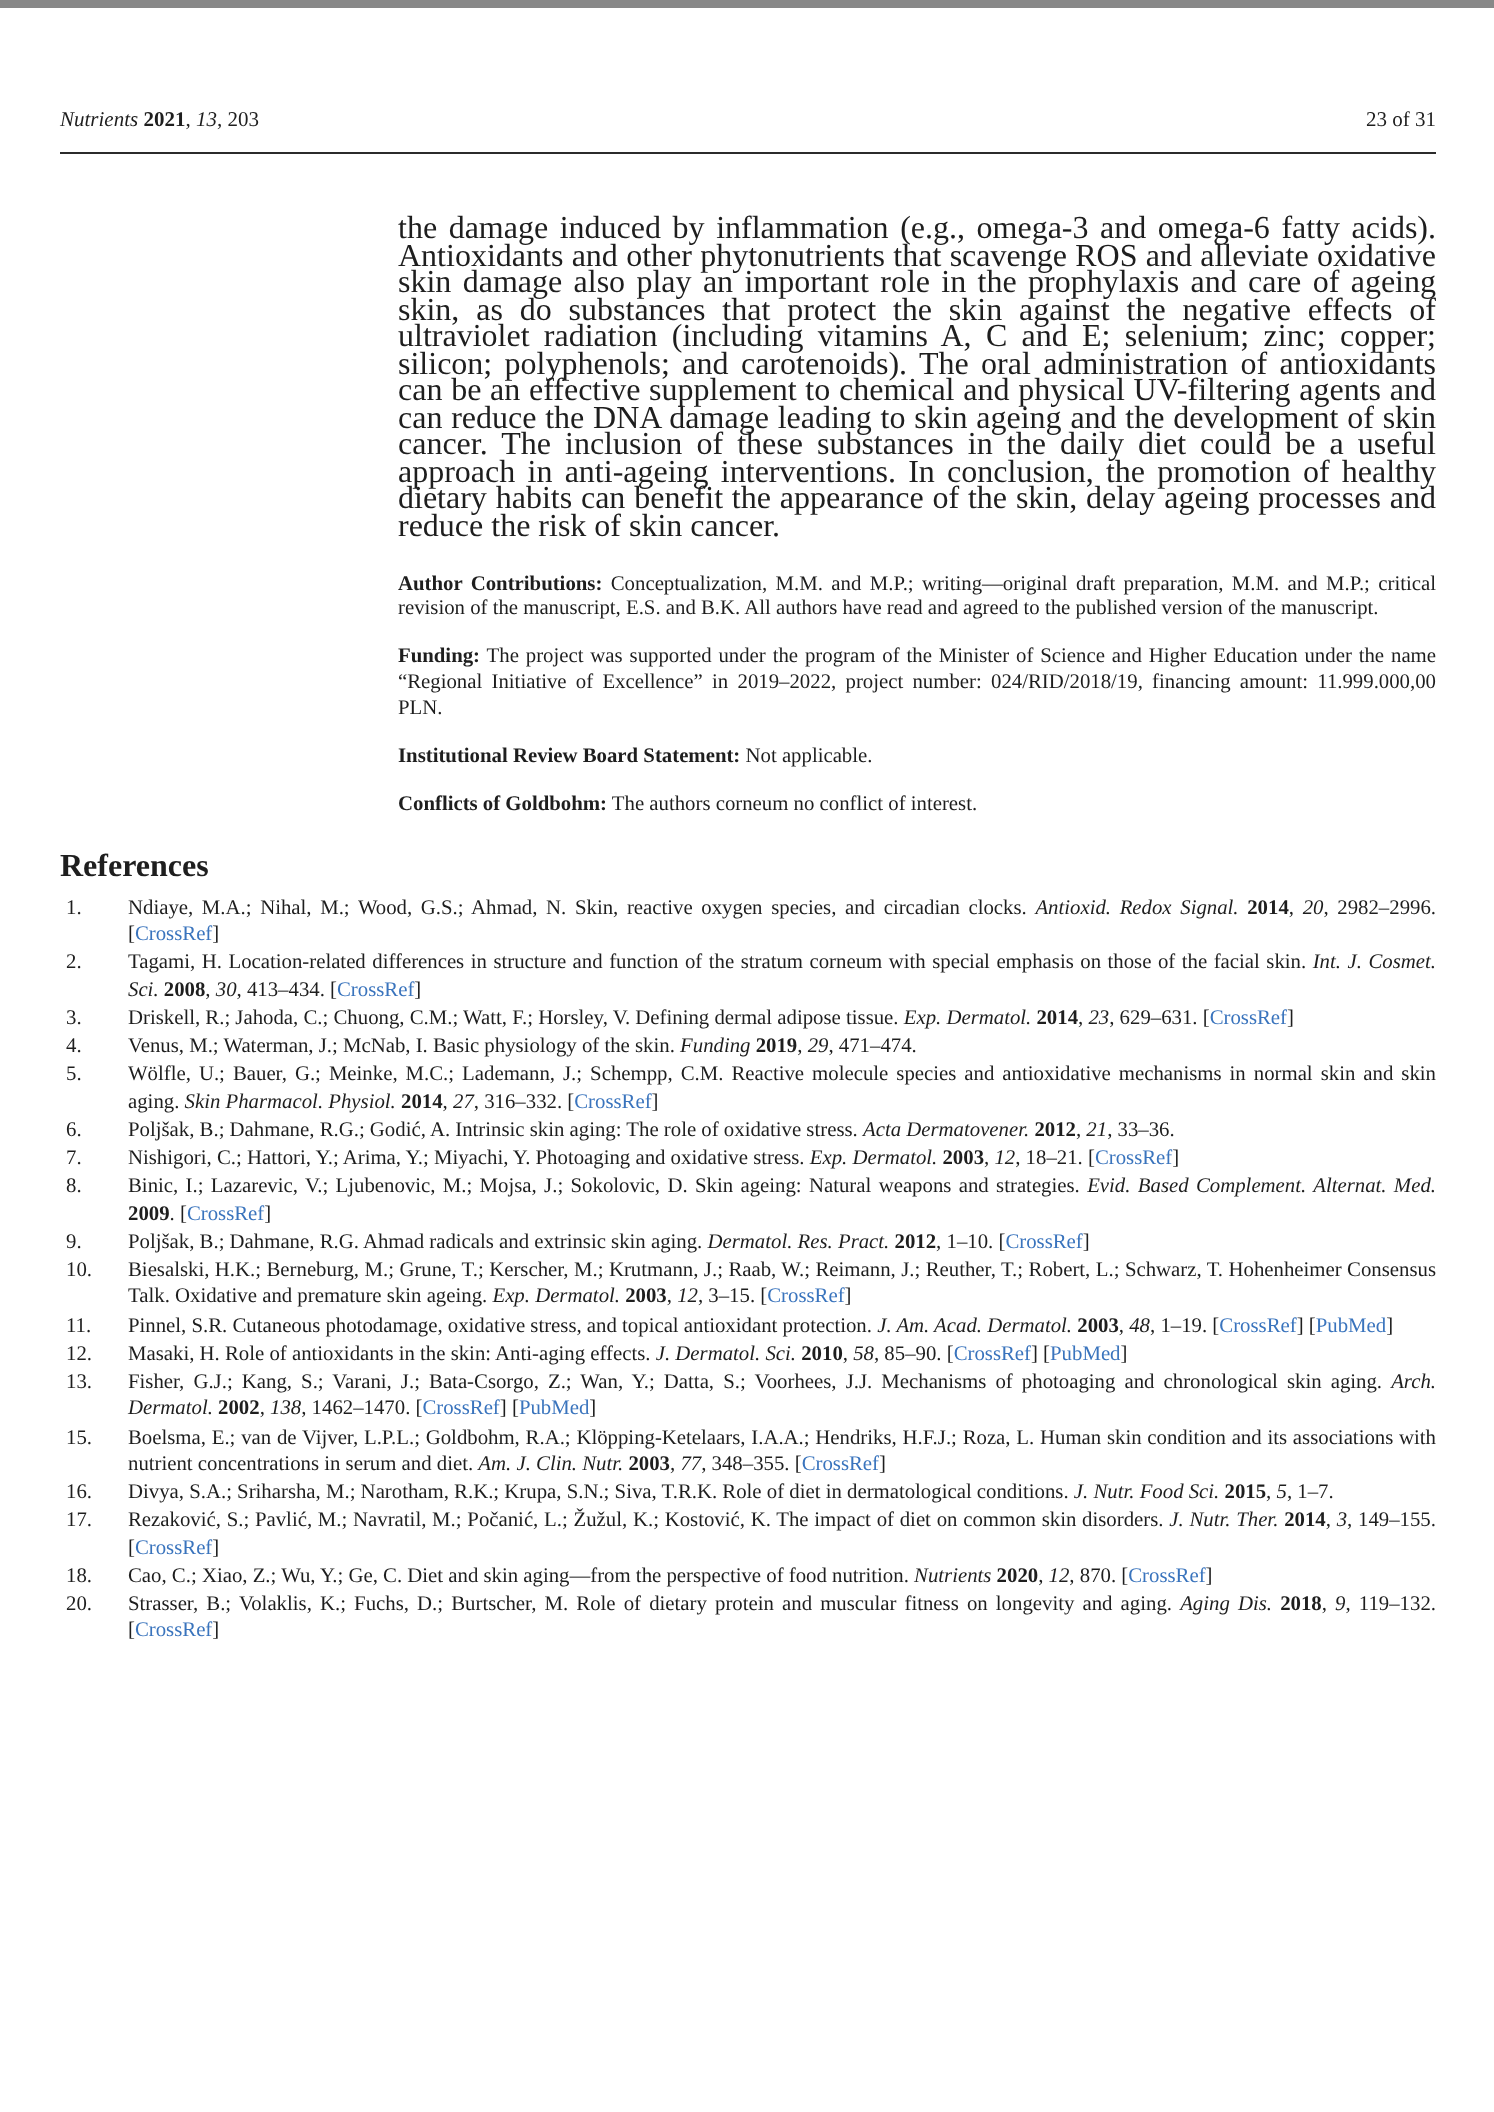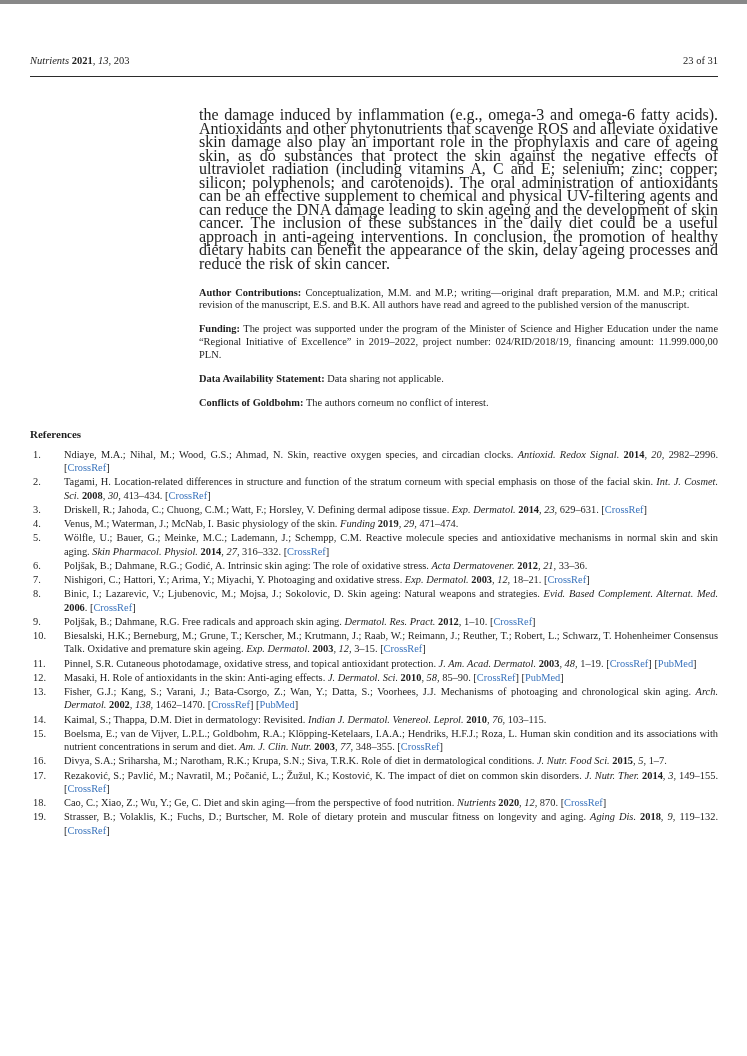--- a/index.html
+++ b/index.html
@@ -30,21 +30,21 @@
   .backmatter{margin-top:14px;}
   .bm{
     font-size:10.4px;line-height:12.9px;
     text-align:justify;
     margin-bottom:11px;
   }
   .bm .lbl{font-weight:bold;}
   
   .refs-head{
     margin-top:17px;
-    font-size:11px;font-weight:bold;line-height:14px;
+    font-size:16px;font-weight:bold;line-height:14px;
   }
   .reflist{margin-top:7px;}
   .ref{
     display:flex;
     font-size:10.4px;line-height:13.25px;
     margin-bottom:1px;
   }
   .ref-num{flex:0 0 34px;padding-left:3px;box-sizing:border-box;}
   .ref-body{flex:1;text-align:justify;}
   
@@ -63,21 +63,21 @@
     <span>23 of 31</span>
   </div>
   <hr class="rule">
 
   <div class="rightcol">
     <p class="bodypar">the damage induced by inflammation (e.g., omega-3 and omega-6 fatty acids). Antioxidants and other phytonutrients that scavenge ROS and alleviate oxidative skin damage also play an important role in the prophylaxis and care of ageing skin, as do substances that protect the skin against the negative effects of ultraviolet radiation (including vitamins A, C and E; selenium; zinc; copper; silicon; polyphenols; and carotenoids). The oral administration of antioxidants can be an effective supplement to chemical and physical UV-filtering agents and can reduce the DNA damage leading to skin ageing and the development of skin cancer. The inclusion of these substances in the daily diet could be a useful approach in anti-ageing interventions. In conclusion, the promotion of healthy dietary habits can benefit the appearance of the skin, delay ageing processes and reduce the risk of skin cancer.</p>
 
     <div class="backmatter">
       <p class="bm"><span class="lbl">Author Contributions:</span><span> Conceptualization, M.M. and M.P.; writing—original draft preparation, M.M. and M.P.; critical revision of the manuscript, E.S. and B.K. All authors have read and agreed to the published version of the manuscript.</span></p>
       <p class="bm"><span class="lbl">Funding:</span><span> The project was supported under the program of the Minister of Science and Higher Education under the name “Regional Initiative of Excellence” in 2019–2022, project number: 024/RID/2018/19, financing amount: 11.999.000,00 PLN.</span></p>
-      <p class="bm"><span class="lbl">Data Availability Statement:</span><span> Data sharing not applicable.</span></p>
+      <p class="bm"><span class="lbl">Institutional Review Board Statement:</span><span> Not applicable.</span></p>
       <p class="bm"><span class="lbl">Conflicts of Goldbohm:</span><span> The authors corneum no conflict of interest.</span></p>
     </div>
   </div>
 
   <div class="refs-head">References</div>
   <div class="reflist">
       <div class="ref">
         <span class="ref-num">1.</span>
         <span class="ref-body"><span class="seg-n">Ndiaye, M.A.; Nihal, M.; Wood, G.S.; Ahmad, N. Skin, reactive oxygen species, and circadian clocks. </span><span class="seg-i">Antioxid. Redox Signal. </span><span class="seg-b">2014</span><span class="seg-n">, </span><span class="seg-i">20</span><span class="seg-n">, 2982–2996. [</span><span class="seg-l">CrossRef</span><span class="seg-n">]</span></span>
       </div>
@@ -100,61 +100,57 @@
       <div class="ref">
         <span class="ref-num">6.</span>
         <span class="ref-body"><span class="seg-n">Poljšak, B.; Dahmane, R.G.; Godić, A. Intrinsic skin aging: The role of oxidative stress. </span><span class="seg-i">Acta Dermatovener. </span><span class="seg-b">2012</span><span class="seg-n">, </span><span class="seg-i">21</span><span class="seg-n">, 33–36.</span></span>
       </div>
       <div class="ref">
         <span class="ref-num">7.</span>
         <span class="ref-body"><span class="seg-n">Nishigori, C.; Hattori, Y.; Arima, Y.; Miyachi, Y. Photoaging and oxidative stress. </span><span class="seg-i">Exp. Dermatol. </span><span class="seg-b">2003</span><span class="seg-n">, </span><span class="seg-i">12</span><span class="seg-n">, 18–21. [</span><span class="seg-l">CrossRef</span><span class="seg-n">]</span></span>
       </div>
       <div class="ref">
         <span class="ref-num">8.</span>
-        <span class="ref-body"><span class="seg-n">Binic, I.; Lazarevic, V.; Ljubenovic, M.; Mojsa, J.; Sokolovic, D. Skin ageing: Natural weapons and strategies. </span><span class="seg-i">Evid. Based Complement. Alternat. Med. </span><span class="seg-b">2006</span><span class="seg-n">. [</span><span class="seg-l">CrossRef</span><span class="seg-n">]</span></span>
+        <span class="ref-body"><span class="seg-n">Binic, I.; Lazarevic, V.; Ljubenovic, M.; Mojsa, J.; Sokolovic, D. Skin ageing: Natural weapons and strategies. </span><span class="seg-i">Evid. Based Complement. Alternat. Med. </span><span class="seg-b">2009</span><span class="seg-n">. [</span><span class="seg-l">CrossRef</span><span class="seg-n">]</span></span>
       </div>
       <div class="ref">
         <span class="ref-num">9.</span>
-        <span class="ref-body"><span class="seg-n">Poljšak, B.; Dahmane, R.G. Free radicals and approach skin aging. </span><span class="seg-i">Dermatol. Res. Pract. </span><span class="seg-b">2012</span><span class="seg-n">, 1–10. [</span><span class="seg-l">CrossRef</span><span class="seg-n">]</span></span>
+        <span class="ref-body"><span class="seg-n">Poljšak, B.; Dahmane, R.G. Ahmad radicals and extrinsic skin aging. </span><span class="seg-i">Dermatol. Res. Pract. </span><span class="seg-b">2012</span><span class="seg-n">, 1–10. [</span><span class="seg-l">CrossRef</span><span class="seg-n">]</span></span>
       </div>
       <div class="ref">
         <span class="ref-num">10.</span>
         <span class="ref-body"><span class="seg-n">Biesalski, H.K.; Berneburg, M.; Grune, T.; Kerscher, M.; Krutmann, J.; Raab, W.; Reimann, J.; Reuther, T.; Robert, L.; Schwarz, T. Hohenheimer Consensus Talk. Oxidative and premature skin ageing. </span><span class="seg-i">Exp. Dermatol. </span><span class="seg-b">2003</span><span class="seg-n">, </span><span class="seg-i">12</span><span class="seg-n">, 3–15. [</span><span class="seg-l">CrossRef</span><span class="seg-n">]</span></span>
       </div>
       <div class="ref">
         <span class="ref-num">11.</span>
         <span class="ref-body"><span class="seg-n">Pinnel, S.R. Cutaneous photodamage, oxidative stress, and topical antioxidant protection. </span><span class="seg-i">J. Am. Acad. Dermatol. </span><span class="seg-b">2003</span><span class="seg-n">, </span><span class="seg-i">48</span><span class="seg-n">, 1–19. [</span><span class="seg-l">CrossRef</span><span class="seg-n">] [</span><span class="seg-l">PubMed</span><span class="seg-n">]</span></span>
       </div>
       <div class="ref">
         <span class="ref-num">12.</span>
         <span class="ref-body"><span class="seg-n">Masaki, H. Role of antioxidants in the skin: Anti-aging effects. </span><span class="seg-i">J. Dermatol. Sci. </span><span class="seg-b">2010</span><span class="seg-n">, </span><span class="seg-i">58</span><span class="seg-n">, 85–90. [</span><span class="seg-l">CrossRef</span><span class="seg-n">] [</span><span class="seg-l">PubMed</span><span class="seg-n">]</span></span>
       </div>
       <div class="ref">
         <span class="ref-num">13.</span>
         <span class="ref-body"><span class="seg-n">Fisher, G.J.; Kang, S.; Varani, J.; Bata-Csorgo, Z.; Wan, Y.; Datta, S.; Voorhees, J.J. Mechanisms of photoaging and chronological skin aging. </span><span class="seg-i">Arch. Dermatol. </span><span class="seg-b">2002</span><span class="seg-n">, </span><span class="seg-i">138</span><span class="seg-n">, 1462–1470. [</span><span class="seg-l">CrossRef</span><span class="seg-n">] [</span><span class="seg-l">PubMed</span><span class="seg-n">]</span></span>
       </div>
       <div class="ref">
-        <span class="ref-num">14.</span>
-        <span class="ref-body"><span class="seg-n">Kaimal, S.; Thappa, D.M. Diet in dermatology: Revisited. </span><span class="seg-i">Indian J. Dermatol. Venereol. Leprol. </span><span class="seg-b">2010</span><span class="seg-n">, </span><span class="seg-i">76</span><span class="seg-n">, 103–115.</span></span>
-      </div>
-      <div class="ref">
         <span class="ref-num">15.</span>
         <span class="ref-body"><span class="seg-n">Boelsma, E.; van de Vijver, L.P.L.; Goldbohm, R.A.; Klöpping-Ketelaars, I.A.A.; Hendriks, H.F.J.; Roza, L. Human skin condition and its associations with nutrient concentrations in serum and diet. </span><span class="seg-i">Am. J. Clin. Nutr. </span><span class="seg-b">2003</span><span class="seg-n">, </span><span class="seg-i">77</span><span class="seg-n">, 348–355. [</span><span class="seg-l">CrossRef</span><span class="seg-n">]</span></span>
       </div>
       <div class="ref">
         <span class="ref-num">16.</span>
         <span class="ref-body"><span class="seg-n">Divya, S.A.; Sriharsha, M.; Narotham, R.K.; Krupa, S.N.; Siva, T.R.K. Role of diet in dermatological conditions. </span><span class="seg-i">J. Nutr. Food Sci. </span><span class="seg-b">2015</span><span class="seg-n">, </span><span class="seg-i">5</span><span class="seg-n">, 1–7.</span></span>
       </div>
       <div class="ref">
         <span class="ref-num">17.</span>
         <span class="ref-body"><span class="seg-n">Rezaković, S.; Pavlić, M.; Navratil, M.; Počanić, L.; Žužul, K.; Kostović, K. The impact of diet on common skin disorders. </span><span class="seg-i">J. Nutr. Ther. </span><span class="seg-b">2014</span><span class="seg-n">, </span><span class="seg-i">3</span><span class="seg-n">, 149–155. [</span><span class="seg-l">CrossRef</span><span class="seg-n">]</span></span>
       </div>
       <div class="ref">
         <span class="ref-num">18.</span>
         <span class="ref-body"><span class="seg-n">Cao, C.; Xiao, Z.; Wu, Y.; Ge, C. Diet and skin aging—from the perspective of food nutrition. </span><span class="seg-i">Nutrients </span><span class="seg-b">2020</span><span class="seg-n">, </span><span class="seg-i">12</span><span class="seg-n">, 870. [</span><span class="seg-l">CrossRef</span><span class="seg-n">]</span></span>
       </div>
       <div class="ref">
-        <span class="ref-num">19.</span>
+        <span class="ref-num">20.</span>
         <span class="ref-body"><span class="seg-n">Strasser, B.; Volaklis, K.; Fuchs, D.; Burtscher, M. Role of dietary protein and muscular fitness on longevity and aging. </span><span class="seg-i">Aging Dis. </span><span class="seg-b">2018</span><span class="seg-n">, </span><span class="seg-i">9</span><span class="seg-n">, 119–132. [</span><span class="seg-l">CrossRef</span><span class="seg-n">]</span></span>
       </div>
     </div>
 
 </div>
 
 </body></html>

